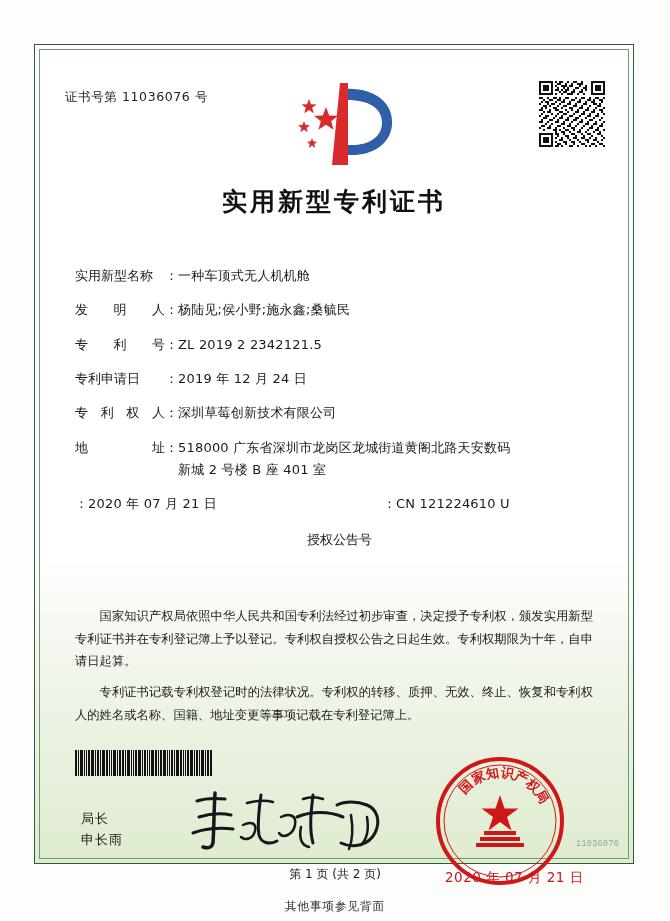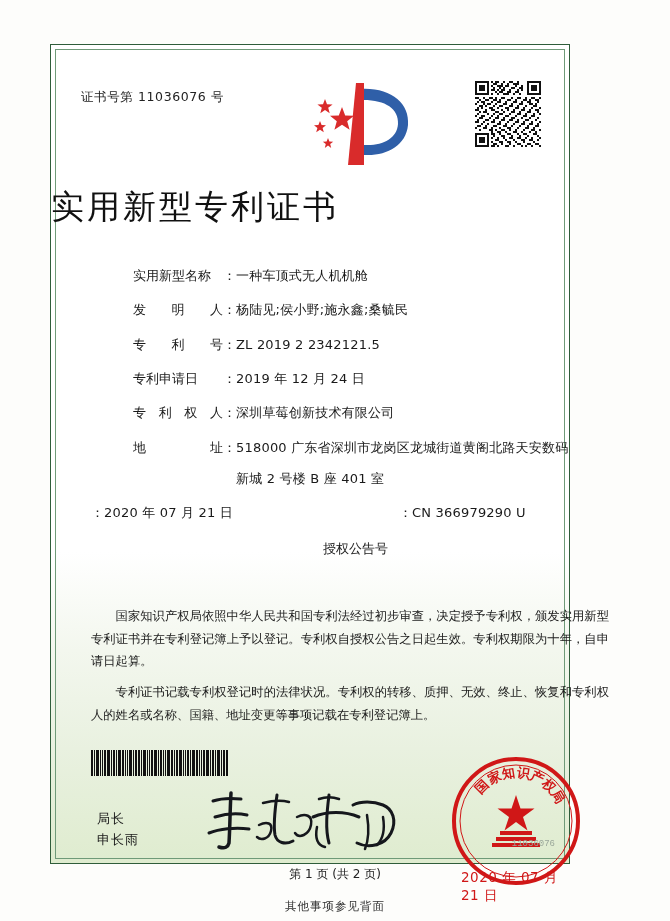--- a/index.html
+++ b/index.html
@@ -18,23 +18,23 @@
   .page {
     position: absolute;
     left: 0; top: 0;
     width: 670px;
     height: 921px;
     background: #fdfdfb;
   }
   
   .frame {
     position: absolute;
-    left: 50px;
+    left: 34px;
     top: 44px;
-    width: 520px;
+    width: 600px;
     height: 820px;
     border: 1.5px solid #2f5d3a;
     background: linear-gradient(180deg, #ffffff 0%, #ffffff 62%, #f3f7ee 74%, #e9f1e0 86%, #dfeccf 100%);
     box-sizing: border-box;
   }
   .frame-inner {
     position: absolute;
     left: 4px; top: 4px; right: 4px; bottom: 4px;
     border: 0.5px solid #6f9a78;
     pointer-events: none;
@@ -67,23 +67,23 @@
     top: 36px;
     width: 66px;
     height: 66px;
   }
 
   .title {
     position: absolute;
     top: 140px;
     left: 0;
     width: 100%;
-    text-align: left;
-    font-size: 33px;
-    font-weight: normal;
+    text-align: center;
+    font-size: 25px;
+    font-weight: bold;
     letter-spacing: 3px;
     font-family: "DejaVu Sans", sans-serif;
     color: #111;
   }
 
   .fields {
     position: absolute;
     left: 40px;
     top: 222px;
     width: 520px;
@@ -95,38 +95,37 @@
     display: flex;
     align-items: baseline;
     margin-bottom: 15.5px;
     line-height: 1.45;
   }
   .field-label {
     width: 90px;
     flex: 0 0 90px;
     white-space: nowrap;
     letter-spacing: 0px;
-    margin-left: 42px;
   }
   .field-label.spread {
     display: flex;
     justify-content: space-between;
   }
   .field-label.spread > span { display: inline-block; }
   .field-colon {
     flex: 0 0 10px;
     text-align: left;
   }
   .field-value {
     flex: 1 1 auto;
     letter-spacing: 0.2px;
   }
   .field-value .cont {
     display: block;
-    margin-top: 12px;
+    margin-top: 3px;
   }
   .inline-split {
     display: flex;
     width: 100%;
   }
   .inline-split .left { flex: 0 0 232px; }
   .inline-split .right { flex: 1 1 auto; }
 
   .para {
     position: absolute;
@@ -561,21 +560,21 @@
 
       <div class="field-row">
         <div class="inline-split">
           <div class="left" style="display:flex;">
             <div class="field-colon">：</div>
             <div class="field-value">2020 年 07 月 21 日</div>
           </div>
           <div class="right" style="display:flex;">
             <div style="flex:0 0 76px;margin-top:36px;">授权公告号</div>
             <div class="field-colon">：</div>
-            <div class="field-value">CN 366979290 U</div>
+            <div class="field-value">CN 121224610 U</div>
           </div>
         </div>
       </div>
 
     </div>
 
     <div class="para p1">
       <span class="indent">国家知识产权局依照中华人民共和国专利法经过初步审查，决定授予专利权，颁发实用新型专利证书并在专利登记簿上予以登记。专利权自授权公告之日起生效。专利权期限为十年，自申请日起算。</span>
     </div>
     <div class="para p2">

